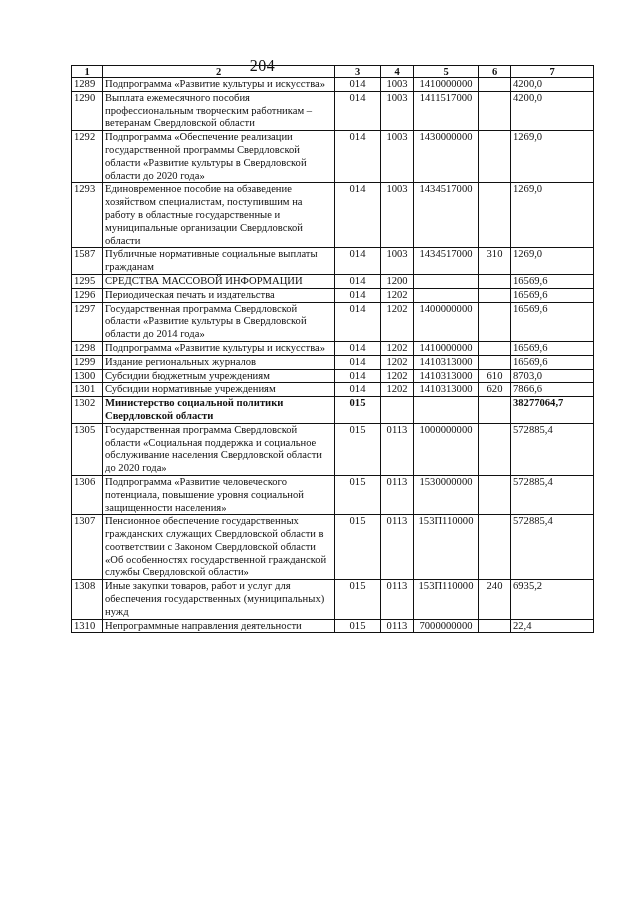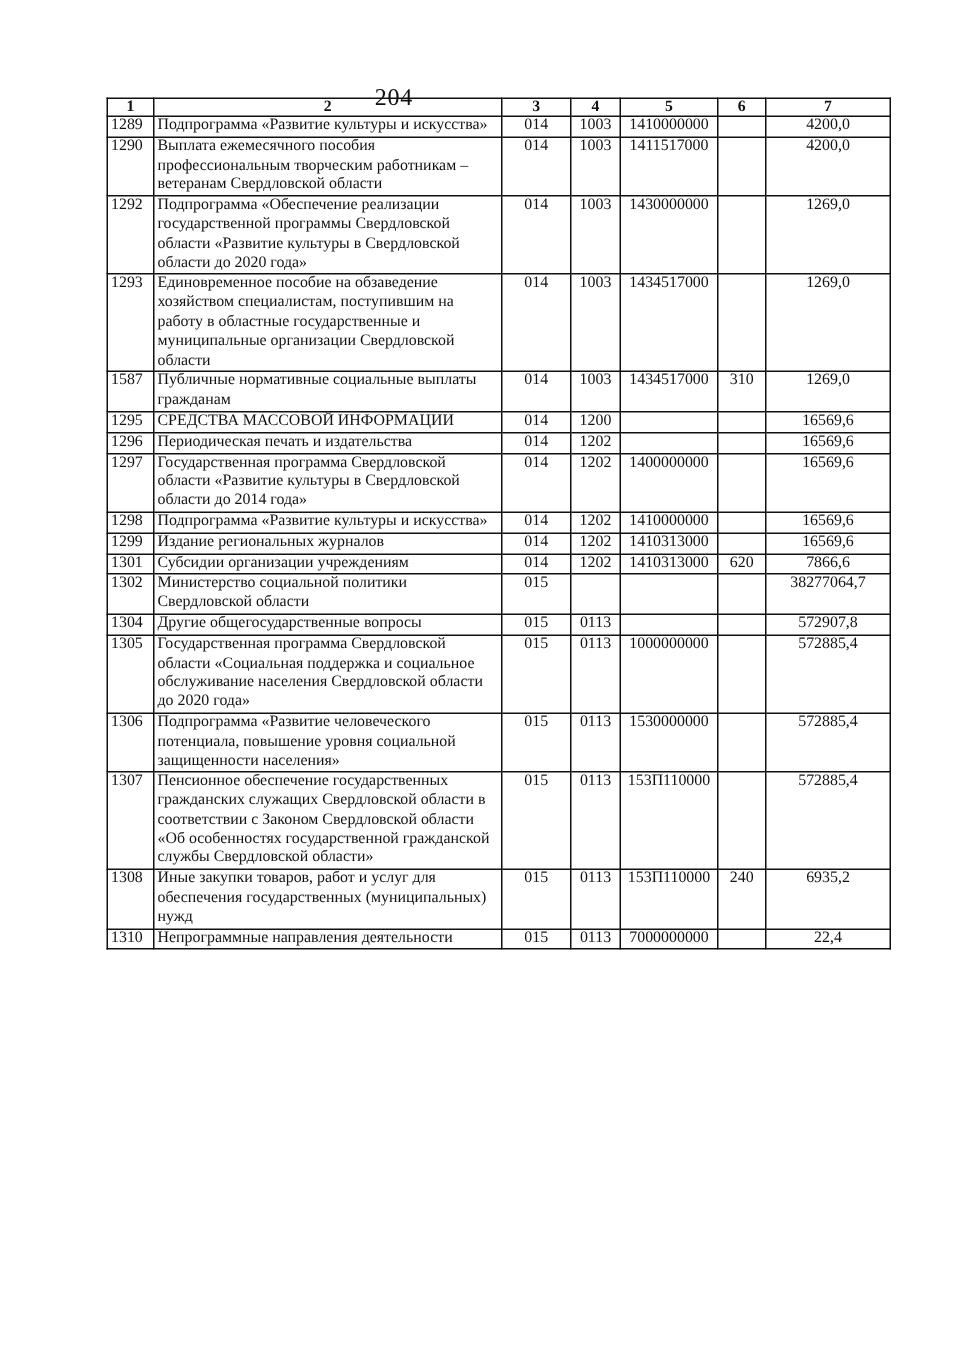--- a/index.html
+++ b/index.html
@@ -20,23 +20,23 @@
     }
     table.budget td, table.budget th {
       border: 1px solid #111; padding: 0 2px; vertical-align: top;
       overflow: hidden;
     }
     table.budget th { font-weight: bold; text-align: center; height: 11px; line-height: 11px; font-size: 10.5px; }
     col.c1 { width: 31px; } col.c2 { width: 232px; } col.c3 { width: 46px; }
     col.c4 { width: 33px; } col.c5 { width: 65px; } col.c6 { width: 32px; } col.c7 { width: 83px; }
     td.num { text-align: center; }
     td.rownum { text-align: left; padding-right: 3px; }
-    td.amount { text-align: center; vertical-align: bottom; padding-right: 1px; }
+    td.amount { text-align: left; vertical-align: bottom; padding-right: 1px; }
     td.name { padding-left: 2px; }
-    tr.bold td.name, tr.bold td.amount, tr.bold td.c3 { font-weight: normal; margin-top: 43px; }
+    tr.bold td.name, tr.bold td.amount, tr.bold td.c3 { font-weight: bold; margin-top: 43px; }
   </style>
 </head>
 <body>
 
 <div class="page-number">204</div>
 
 <table class="budget">
   <colgroup>
     <col class="c1">
       <col class="c2">
@@ -142,45 +142,45 @@
       <tr>
         <td class="rownum">1299</td>
         <td class="name">Издание региональных журналов</td>
         <td class="num c3">014</td>
         <td class="num">1202</td>
         <td class="num">1410313000</td>
         <td class="num"></td>
         <td class="amount">16569,6</td>
       </tr>
       <tr>
+        <td class="rownum">1300</td>
+        <td class="name">Субсидии бюджетным учреждениям</td>
+        <td class="num c3">014</td>
+        <td class="num">1202</td>
+        <td class="num">1410313000</td>
+        <td class="num">610</td>
+        <td class="amount">8703,0</td>
+      </tr>
+      <tr>
         <td class="rownum">1301</td>
-        <td class="name">Субсидии организации учреждениям</td>
+        <td class="name">Субсидии нормативные учреждениям</td>
         <td class="num c3">014</td>
         <td class="num">1202</td>
         <td class="num">1410313000</td>
         <td class="num">620</td>
         <td class="amount">7866,6</td>
       </tr>
       <tr class="bold">
         <td class="rownum">1302</td>
         <td class="name">Министерство социальной политики Свердловской области</td>
         <td class="num c3">015</td>
         <td class="num"></td>
         <td class="num"></td>
         <td class="num"></td>
         <td class="amount">38277064,7</td>
-      </tr>
-      <tr>
-        <td class="rownum">1304</td>
-        <td class="name">Другие общегосударственные вопросы</td>
-        <td class="num c3">015</td>
-        <td class="num">0113</td>
-        <td class="num"></td>
-        <td class="num"></td>
-        <td class="amount">572907,8</td>
       </tr>
       <tr>
         <td class="rownum">1305</td>
         <td class="name">Государственная программа Свердловской области «Социальная поддержка и социальное обслуживание населения Свердловской области до 2020 года»</td>
         <td class="num c3">015</td>
         <td class="num">0113</td>
         <td class="num">1000000000</td>
         <td class="num"></td>
         <td class="amount">572885,4</td>
       </tr>

